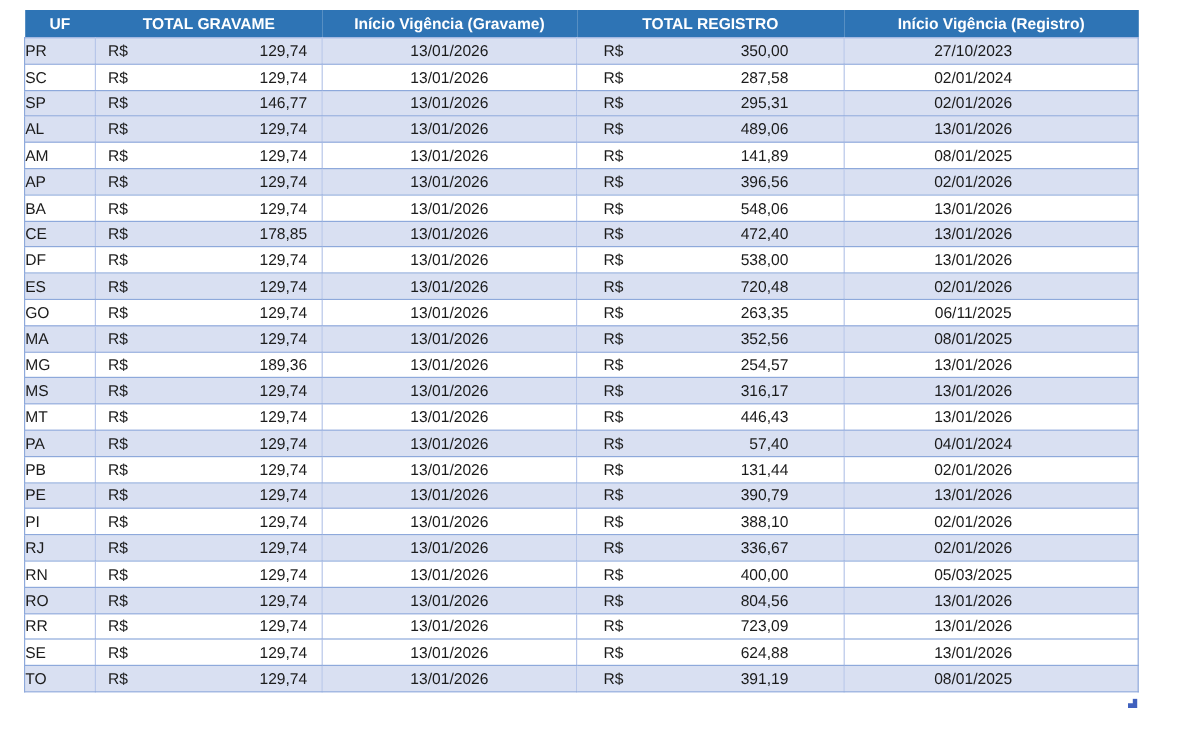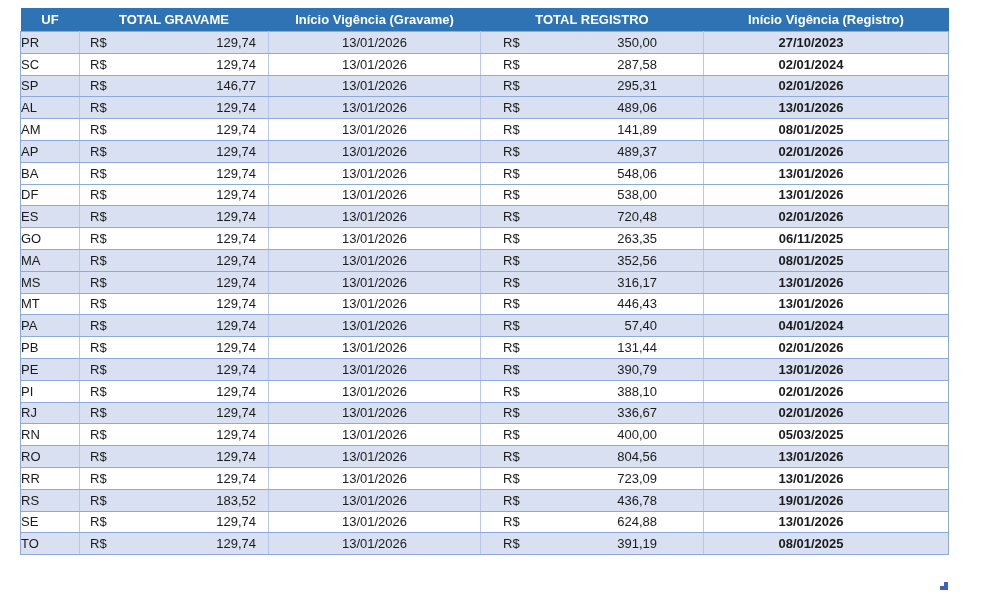--- a/index.html
+++ b/index.html
@@ -42,21 +42,21 @@
     color: #1b1b1b;
     border-top: 1px solid #8EA9DB;
     border-bottom: 1px solid #8EA9DB;
     border-left: 1px solid #B7C6E9;
     border-right: 1px solid #B7C6E9;
     white-space: nowrap;
     overflow: hidden;
     background: #ffffff;
   }
   table.rates td:first-child { border-left-color: #8EA9DB; }
-  table.rates td:last-child  { border-right-color: #8EA9DB; font-weight: bold; }
+  table.rates td:last-child  { border-right-color: #8EA9DB; }
   table.rates tr.shaded td   { background: #D9E0F2; }
 
   td.c-uf   { text-align: left; }
   td.c-date { text-align: center; margin-top: 12px; }
   td.c-date.r { padding-right: 30px; }
 
   .money {
     display: flex;
     justify-content: space-between;
     align-items: center;
@@ -198,21 +198,21 @@
     <td class="c-money g">
       <div class="money">
         <span class="cur">R$</span>
         <span class="val">129,74</span>
       </div>
     </td>
     <td class="c-date gdate">13/01/2026</td>
     <td class="c-money r">
       <div class="money">
         <span class="cur">R$</span>
-        <span class="val">489,37</span>
+        <span class="val">396,56</span>
       </div>
     </td>
     <td class="c-date r rdate">02/01/2026</td>
   </tr>
 
   <tr>
     <td class="c-uf">BA</td>
     <td class="c-money g">
       <div class="money">
         <span class="cur">R$</span>
@@ -222,20 +222,37 @@
     <td class="c-date gdate">13/01/2026</td>
     <td class="c-money r">
       <div class="money">
         <span class="cur">R$</span>
         <span class="val">548,06</span>
       </div>
     </td>
     <td class="c-date r rdate">13/01/2026</td>
   </tr>
 
+  <tr class="shaded">
+    <td class="c-uf">CE</td>
+    <td class="c-money g">
+      <div class="money">
+        <span class="cur">R$</span>
+        <span class="val">178,85</span>
+      </div>
+    </td>
+    <td class="c-date gdate">13/01/2026</td>
+    <td class="c-money r">
+      <div class="money">
+        <span class="cur">R$</span>
+        <span class="val">472,40</span>
+      </div>
+    </td>
+    <td class="c-date r rdate">13/01/2026</td>
+  </tr>
 
   <tr>
     <td class="c-uf">DF</td>
     <td class="c-money g">
       <div class="money">
         <span class="cur">R$</span>
         <span class="val">129,74</span>
       </div>
     </td>
     <td class="c-date gdate">13/01/2026</td>
@@ -295,20 +312,37 @@
     <td class="c-date gdate">13/01/2026</td>
     <td class="c-money r">
       <div class="money">
         <span class="cur">R$</span>
         <span class="val">352,56</span>
       </div>
     </td>
     <td class="c-date r rdate">08/01/2025</td>
   </tr>
 
+  <tr>
+    <td class="c-uf">MG</td>
+    <td class="c-money g">
+      <div class="money">
+        <span class="cur">R$</span>
+        <span class="val">189,36</span>
+      </div>
+    </td>
+    <td class="c-date gdate">13/01/2026</td>
+    <td class="c-money r">
+      <div class="money">
+        <span class="cur">R$</span>
+        <span class="val">254,57</span>
+      </div>
+    </td>
+    <td class="c-date r rdate">13/01/2026</td>
+  </tr>
 
   <tr class="shaded">
     <td class="c-uf">MS</td>
     <td class="c-money g">
       <div class="money">
         <span class="cur">R$</span>
         <span class="val">129,74</span>
       </div>
     </td>
     <td class="c-date gdate">13/01/2026</td>
@@ -476,37 +510,20 @@
     <td class="c-date gdate">13/01/2026</td>
     <td class="c-money r">
       <div class="money">
         <span class="cur">R$</span>
         <span class="val">723,09</span>
       </div>
     </td>
     <td class="c-date r rdate">13/01/2026</td>
   </tr>
 
-  <tr class="shaded">
-    <td class="c-uf">RS</td>
-    <td class="c-money g">
-      <div class="money">
-        <span class="cur">R$</span>
-        <span class="val">183,52</span>
-      </div>
-    </td>
-    <td class="c-date gdate">13/01/2026</td>
-    <td class="c-money r">
-      <div class="money">
-        <span class="cur">R$</span>
-        <span class="val">436,78</span>
-      </div>
-    </td>
-    <td class="c-date r rdate bold">19/01/2026</td>
-  </tr>
 
   <tr>
     <td class="c-uf">SE</td>
     <td class="c-money g">
       <div class="money">
         <span class="cur">R$</span>
         <span class="val">129,74</span>
       </div>
     </td>
     <td class="c-date gdate">13/01/2026</td>

